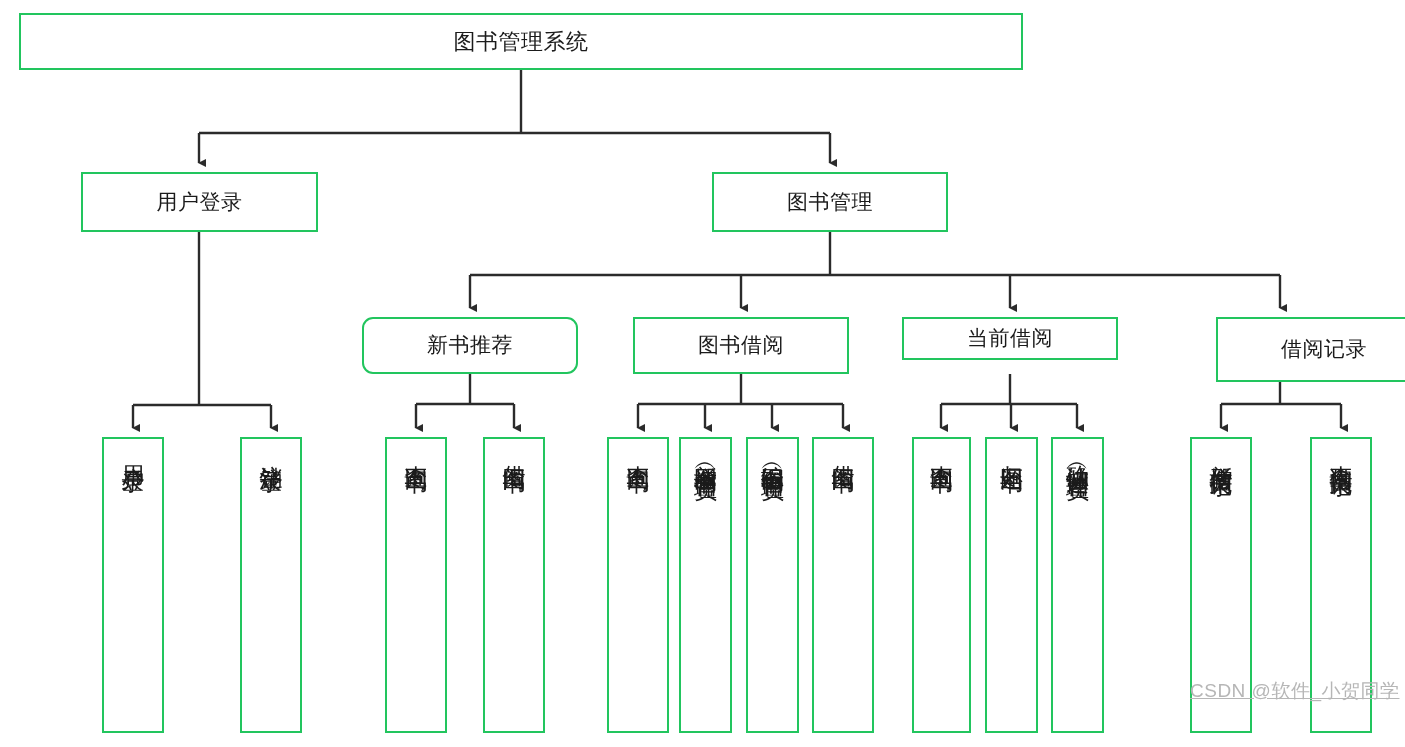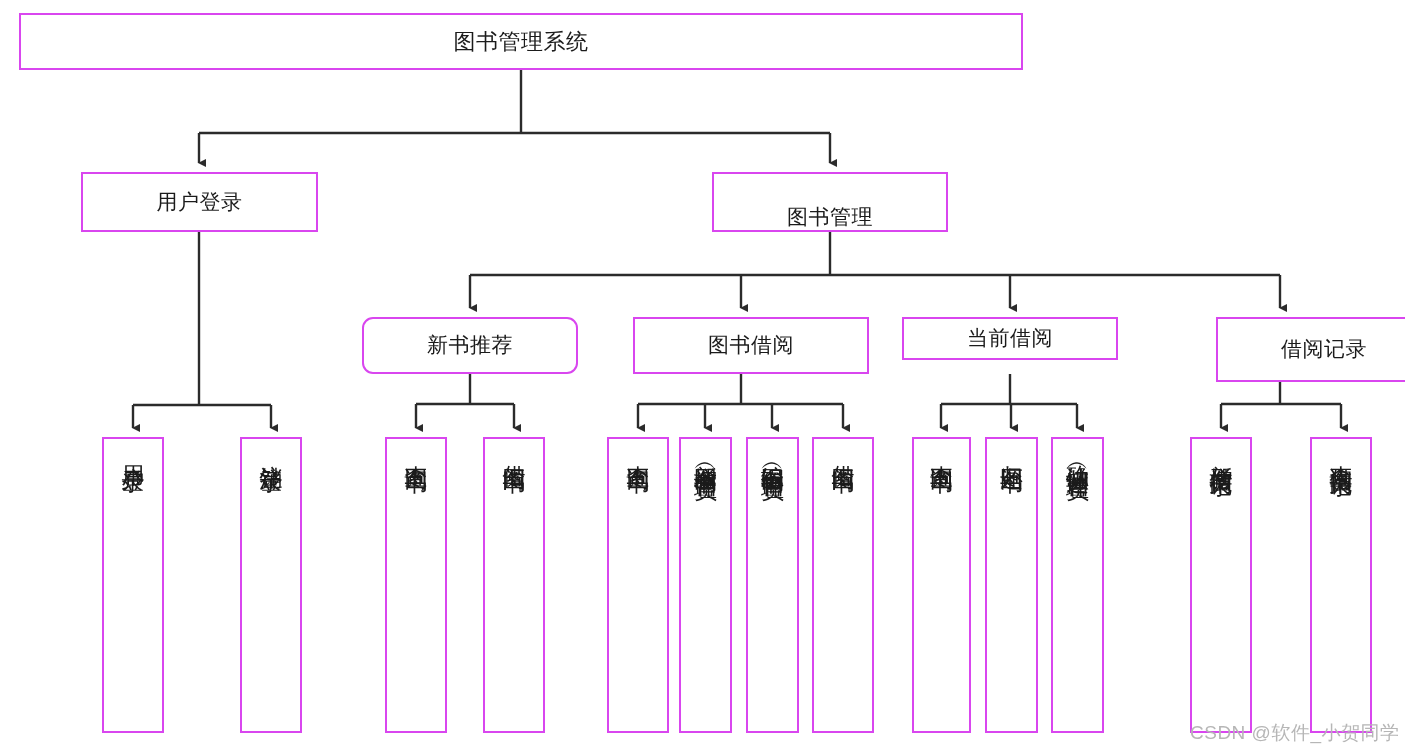--- a/index.html
+++ b/index.html
@@ -22,21 +22,21 @@
     left: 0;
     top: 0;
     width: 1405px;
     height: 747px;
     pointer-events: none;
   }
   .node {
     position: absolute;
     box-sizing: border-box;
     background: #ffffff;
-    border: 2px solid #d946ef;
+    border: 2px solid #22c55e;
     display: flex;
     align-items: center;
     justify-content: center;
     color: #1b1b1b;
     line-height: 1.18;
   }
   .node .label {
     display: block;
     text-align: center;
     white-space: nowrap;
@@ -128,28 +128,28 @@
     </g>
   </svg>
 
   <div class="node horizontal root" style="left:19px; top:13px; width:1004px; height:57px;">
     <span class="label">图书管理系统</span>
   </div>
 
   <div class="node horizontal" style="left:81px; top:172px; width:237px; height:60px;">
     <span class="label">用户登录</span>
   </div>
-  <div class="node horizontal" style="left:712px; top:172px; width:236px; height:60px;align-items:flex-end;">
+  <div class="node horizontal" style="left:712px; top:172px; width:236px; height:60px;">
     <span class="label">图书管理</span>
   </div>
 
   <div class="node horizontal" style="left:362px; top:317px; width:216px; height:57px;border-radius:11px;">
     <span class="label">新书推荐</span>
   </div>
-  <div class="node horizontal" style="left:633px; top:317px; width:236px; height:57px;">
+  <div class="node horizontal" style="left:633px; top:317px; width:216px; height:57px;">
     <span class="label">图书借阅</span>
   </div>
   <div class="node horizontal" style="left:902px; top:317px; width:216px; height:43px;">
     <span class="label">当前借阅</span>
   </div>
   <div class="node horizontal" style="left:1172px; top:317px; width:216px; height:65px;margin-left:44px;">
     <span class="label">借阅记录</span>
   </div>
 
   <div class="node vertical" style="left:102px; top:437px; width:62px; height:296px;">
@@ -185,15 +185,15 @@
   <div class="node vertical" style="left:1051px; top:437px; width:53px; height:296px;">
     <span class="label">确认归还（管理员）</span>
   </div>
   <div class="node vertical" style="left:1190px; top:437px; width:62px; height:296px;">
     <span class="label">新增借阅记录</span>
   </div>
   <div class="node vertical" style="left:1310px; top:437px; width:62px; height:296px;">
     <span class="label">查询借阅记录</span>
   </div>
 
-  <div class="watermark" style="left:1190px; top:720px;">CSDN @软件_小贺同学</div>
+  <div class="watermark" style="left:1190px; top:678px;text-decoration:underline;">CSDN @软件_小贺同学</div>
 
 </div>
 
 </body></html>

